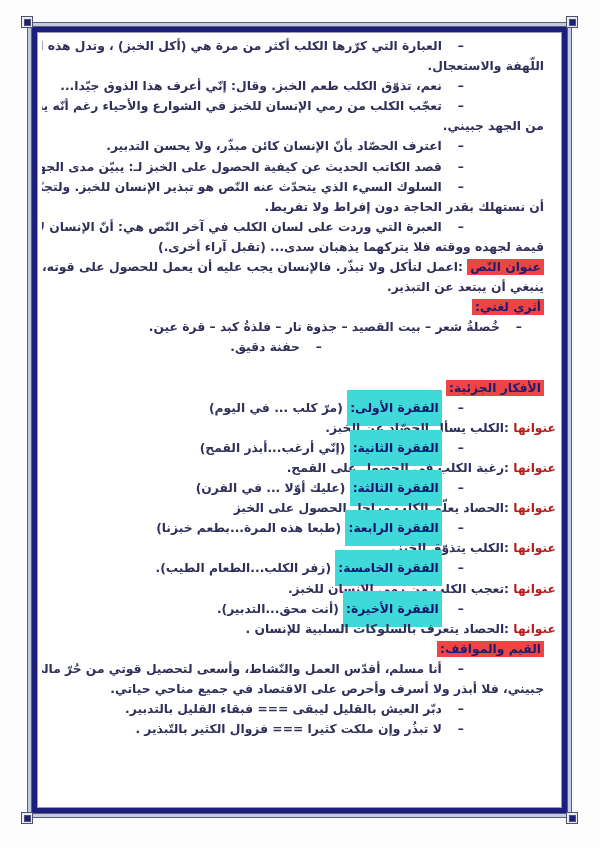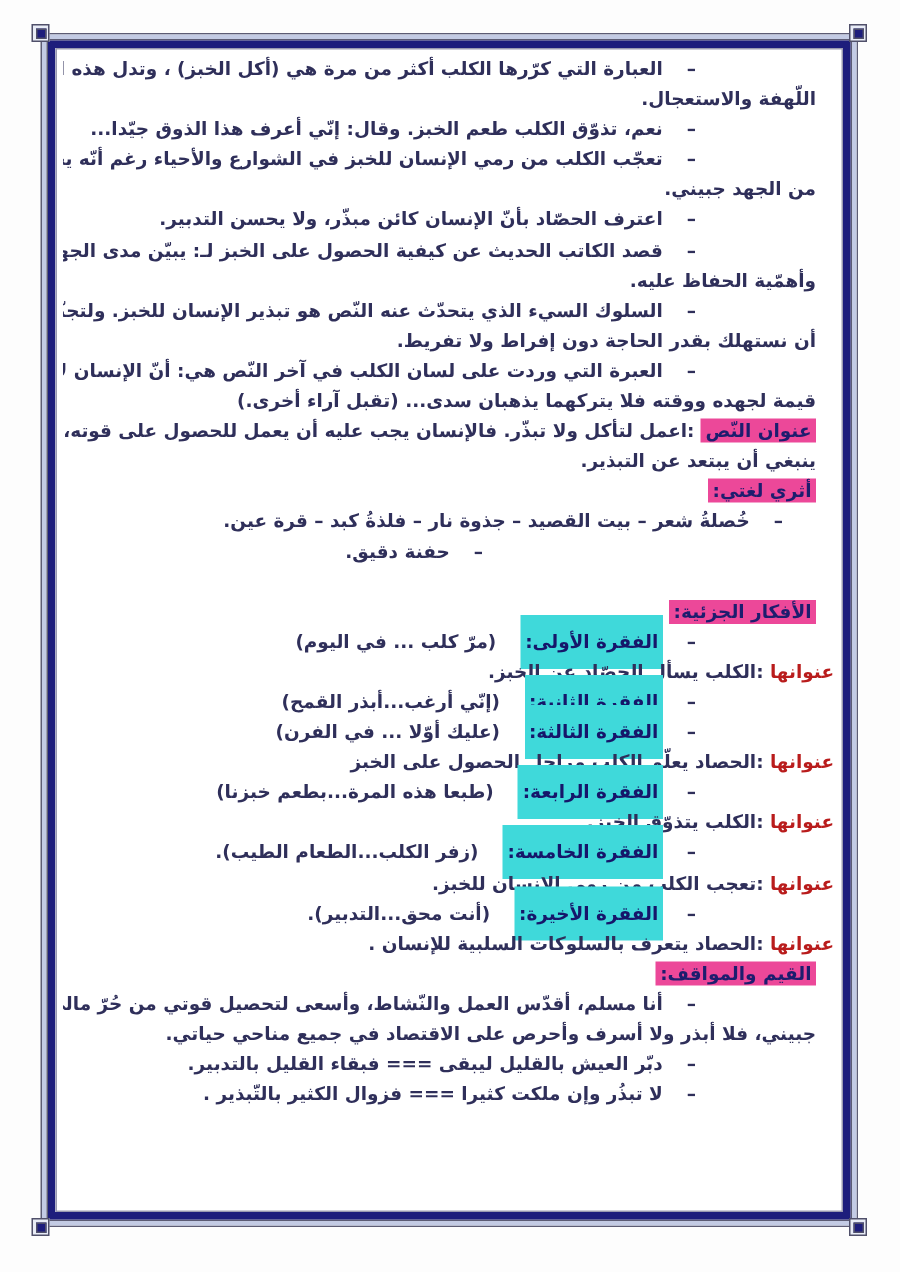--- a/index.html
+++ b/index.html
@@ -31,22 +31,22 @@
   .line{line-height:20.1px;height:20.1px;white-space:nowrap;}
   .line.blank{height:20.1px;}
   .ind-n{padding-right:16px}
   .ind-p{padding-right:96px}
   .ind-w1{padding-right:38px}
   .ind-w2{padding-right:80px}
   .ind-w3{padding-right:238px}
   .ind-t{padding-right:4px}
   .dash{display:inline-block;margin-left:16px;color:#2f2f5a;}
   .seg.hl-none{color:#2f2f5a;}
-  .seg.hl-yellow{background:#ec4899;color:#1d1d6e;padding:1px 3px;}
-  .seg.hl-cyan{background:#3fd9da;color:#16166a;padding:11px 3px;margin-left:12px;}
+  .seg.hl-yellow{background:#ef4444;color:#1d1d6e;padding:1px 3px;}
+  .seg.hl-cyan{background:#3fd9da;color:#16166a;padding:11px 3px;}
   .seg.hl-black{color:#b91c1c;}
 </style>
 </head>
 <body>
 
 <div class="f1">
   <div class="f2">
     <div class="f3">
       <div class="f4">
         <div class="f5"></div>
@@ -60,35 +60,35 @@
 </div>
 
 <div class="content" id="doc-lines">
     <div class="line ind-p"><span class="dash">–</span><span class="seg hl-none">العبارة التي كرّرها الكلب أكثر من مرة هي (أكل الخبز) ، وتدل هذه العبارة على</span></div>
     <div class="line ind-n"><span class="seg hl-none">اللّهفة والاستعجال.</span></div>
     <div class="line ind-p"><span class="dash">–</span><span class="seg hl-none">نعم، تذوّق الكلب طعم الخبز. وقال: إنّي أعرف هذا الذوق جيّدا...</span></div>
     <div class="line ind-p"><span class="dash">–</span><span class="seg hl-none">تعجّب الكلب من رمي الإنسان للخبز في الشوارع والأحياء رغم أنّه يحتاج إلى كثير</span></div>
     <div class="line ind-n"><span class="seg hl-none">من الجهد جبيني.</span></div>
     <div class="line ind-p"><span class="dash">–</span><span class="seg hl-none">اعترف الحصّاد بأنّ الإنسان كائن مبذّر، ولا يحسن التدبير.</span></div>
     <div class="line ind-p"><span class="dash">–</span><span class="seg hl-none">قصد الكاتب الحديث عن كيفية الحصول على الخبز لـ: يبيّن مدى الجهد المبذول</span></div>
-    <div class="line ind-n"><span class="seg hl-none">وأهمّية الحفاظ عليه.</span></div>
     <div class="line ind-p"><span class="dash">–</span><span class="seg hl-none">السلوك السيء الذي يتحدّث عنه النّص هو تبذير الإنسان للخبز. ولتجنّبه ينبغي علينا</span></div>
     <div class="line ind-n"><span class="seg hl-none">أن نستهلك بقدر الحاجة دون إفراط ولا تفريط.</span></div>
     <div class="line ind-p"><span class="dash">–</span><span class="seg hl-none">العبرة التي وردت على لسان الكلب في آخر النّص هي: أنّ الإنسان لا بد أن يعطي</span></div>
     <div class="line ind-n"><span class="seg hl-none">قيمة لجهده ووقته فلا يتركهما يذهبان سدى... (تقبل آراء أخرى.)</span></div>
     <div class="line ind-n"><span class="seg hl-yellow">عنوان النّص</span><span class="seg hl-none"> :اعمل لتأكل ولا تبذّر. فالإنسان يجب عليه أن يعمل للحصول على قوته، كما</span></div>
     <div class="line ind-n"><span class="seg hl-none">ينبغي أن يبتعد عن التبذير.</span></div>
     <div class="line ind-n"><span class="seg hl-yellow">أثري لغتي:</span></div>
     <div class="line ind-w1"><span class="dash">–</span><span class="seg hl-none">خُصلةُ شعر – بيت القصيد – جذوة نار – فلذةُ كبد –    قرة عين.</span></div>
     <div class="line ind-w3"><span class="dash">–</span><span class="seg hl-none">حفنة دقيق.</span></div>
     <div class="line blank"></div>
     <div class="line ind-n"><span class="seg hl-yellow">الأفكار الجزئية:</span></div>
     <div class="line ind-p"><span class="dash">–</span><span class="seg hl-cyan">الفقرة الأولى:</span><span class="seg hl-none"> (مرّ كلب ... في اليوم)</span></div>
     <div class="line ind-t"><span class="seg hl-black">عنوانها</span><span class="seg hl-none"> :الكلب يسأل الحصّاد عن الخبز.</span></div>
     <div class="line ind-p"><span class="dash">–</span><span class="seg hl-cyan">الفقرة الثانية:</span><span class="seg hl-none"> (إنّي أرغب...أبذر القمح)</span></div>
+    <div class="line ind-t"><span class="seg hl-black">عنوانها</span><span class="seg hl-none"> :رغبة الكلب في الحصول على القمح.</span></div>
     <div class="line ind-p"><span class="dash">–</span><span class="seg hl-cyan">الفقرة الثالثة:</span><span class="seg hl-none"> (عليك أوّلا ... في الفرن)</span></div>
     <div class="line ind-t"><span class="seg hl-black">عنوانها</span><span class="seg hl-none"> :الحصاد يعلّم الكلب مراحل الحصول على الخبز</span></div>
     <div class="line ind-p"><span class="dash">–</span><span class="seg hl-cyan">الفقرة الرابعة:</span><span class="seg hl-none"> (طبعا هذه المرة...بطعم خبزنا)</span></div>
     <div class="line ind-t"><span class="seg hl-black">عنوانها</span><span class="seg hl-none"> :الكلب يتذوّق الخبز.</span></div>
     <div class="line ind-p"><span class="dash">–</span><span class="seg hl-cyan">الفقرة الخامسة:</span><span class="seg hl-none"> (زفر الكلب...الطعام الطيب).</span></div>
     <div class="line ind-t"><span class="seg hl-black">عنوانها</span><span class="seg hl-none"> :تعجب الكلب من رمي الإنسان للخبز.</span></div>
     <div class="line ind-p"><span class="dash">–</span><span class="seg hl-cyan">الفقرة الأخيرة:</span><span class="seg hl-none"> (أنت محق...التدبير).</span></div>
     <div class="line ind-t"><span class="seg hl-black">عنوانها</span><span class="seg hl-none"> :الحصاد يتعرف بالسلوكات السلبية للإنسان .</span></div>
     <div class="line ind-n"><span class="seg hl-yellow">القيم والمواقف:</span></div>
     <div class="line ind-p"><span class="dash">–</span><span class="seg hl-none">أنا مسلم، أقدّس العمل والنّشاط، وأسعى لتحصيل قوتي من حُرّ مالي الذي أجنيه بعر</span></div>

